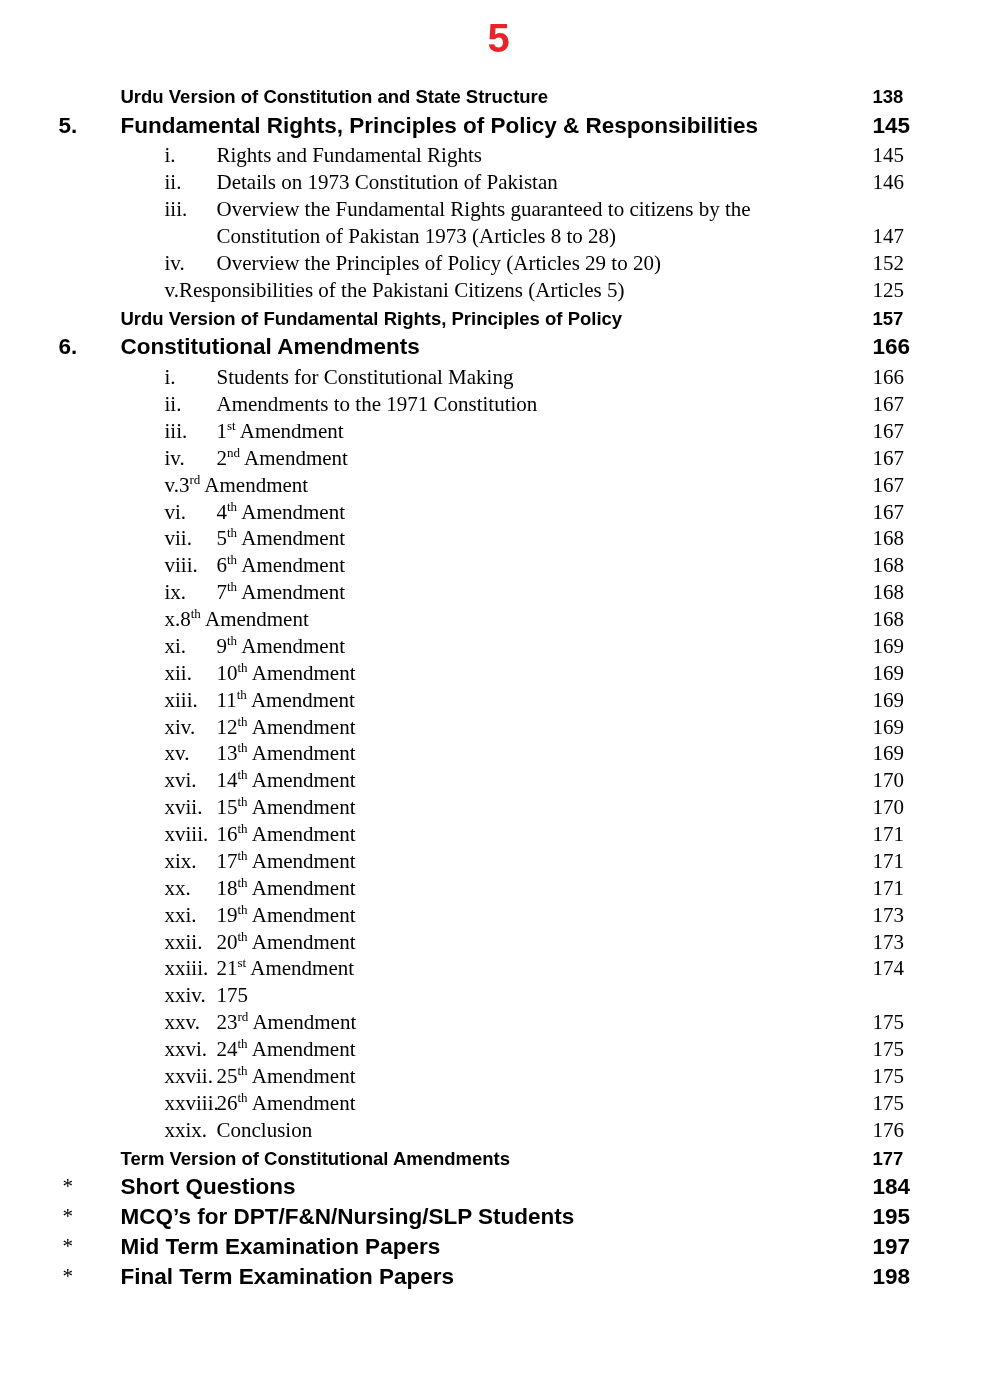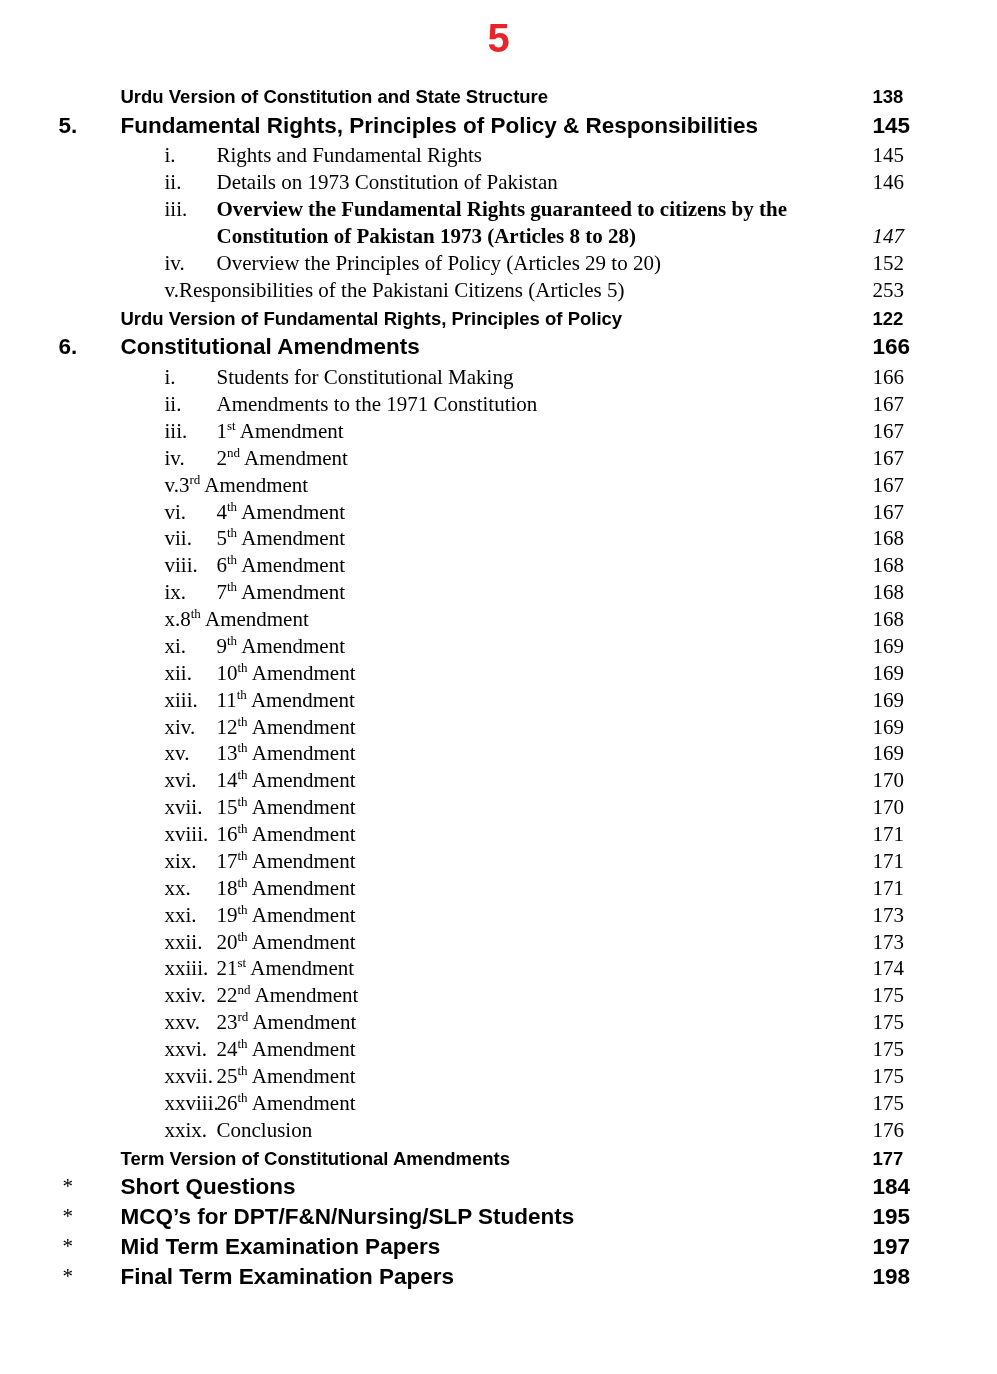--- a/index.html
+++ b/index.html
@@ -98,21 +98,20 @@
   .sub {
     font-size: 21px;
     font-family: "Liberation Serif", serif;
   }
   .sub .col-rom {
     padding-left: 44px;
   }
   .sub .col-text-wide {
     flex: 1 1 auto;
     padding-right: 8px;
-    font-weight: bold;
   }
   
   .sub-inline .col-merged {
     flex: 1 1 auto;
     padding-left: 44px;
     padding-right: 8px;
   }
 
   .star {
     font-size: 22.5px;
@@ -132,21 +131,20 @@
   sup {
     font-size: 0.62em;
     vertical-align: super;
     line-height: 0;
   }
   .wrap-line {
     display: block;
   }
   .two-line .col-page {
     align-self: flex-end;
-    font-style: italic;
   }
 </style>
 </head>
 <body>
 
 <div class="page">
 
   <div class="page-number">5</div>
 
   <div class="toc" id="toc-root">
@@ -183,26 +181,26 @@
       </div>
       <div class="row sub">
         <div class="col-num"></div>
         <div class="col-rom">iv.</div>
         <div class="col-text">Overview the Principles of Policy (Articles 29 to 20)</div>
         <div class="col-page">152</div>
       </div>
       <div class="row sub sub-inline">
         <div class="col-num"></div>
         <div class="col-merged">v.Responsibilities of the Pakistani Citizens (Articles 5)</div>
-        <div class="col-page">253</div>
+        <div class="col-page">125</div>
       </div>
       <div class="row urdu">
         <div class="col-rom"></div>
         <div class="col-text">Urdu Version of Fundamental Rights, Principles of Policy</div>
-        <div class="col-page">122</div>
+        <div class="col-page">157</div>
       </div>
       <div class="row chapter">
         <div class="col-num">6.</div>
         <div class="col-text">Constitutional Amendments</div>
         <div class="col-page">166</div>
       </div>
       <div class="row sub">
         <div class="col-num"></div>
         <div class="col-rom">i.</div>
         <div class="col-text">Students for   Constitutional Making</div>
@@ -334,21 +332,20 @@
       </div>
       <div class="row sub">
         <div class="col-num"></div>
         <div class="col-rom">xxiii.</div>
         <div class="col-text">21<sup>st</sup> Amendment</div>
         <div class="col-page">174</div>
       </div>
       <div class="row sub">
         <div class="col-num"></div>
         <div class="col-rom">xxiv.</div>
-        <div class="col-text">22<sup>nd</sup> Amendment</div>
         <div class="col-page">175</div>
       </div>
       <div class="row sub">
         <div class="col-num"></div>
         <div class="col-rom">xxv.</div>
         <div class="col-text">23<sup>rd</sup> Amendment</div>
         <div class="col-page">175</div>
       </div>
       <div class="row sub">
         <div class="col-num"></div>

